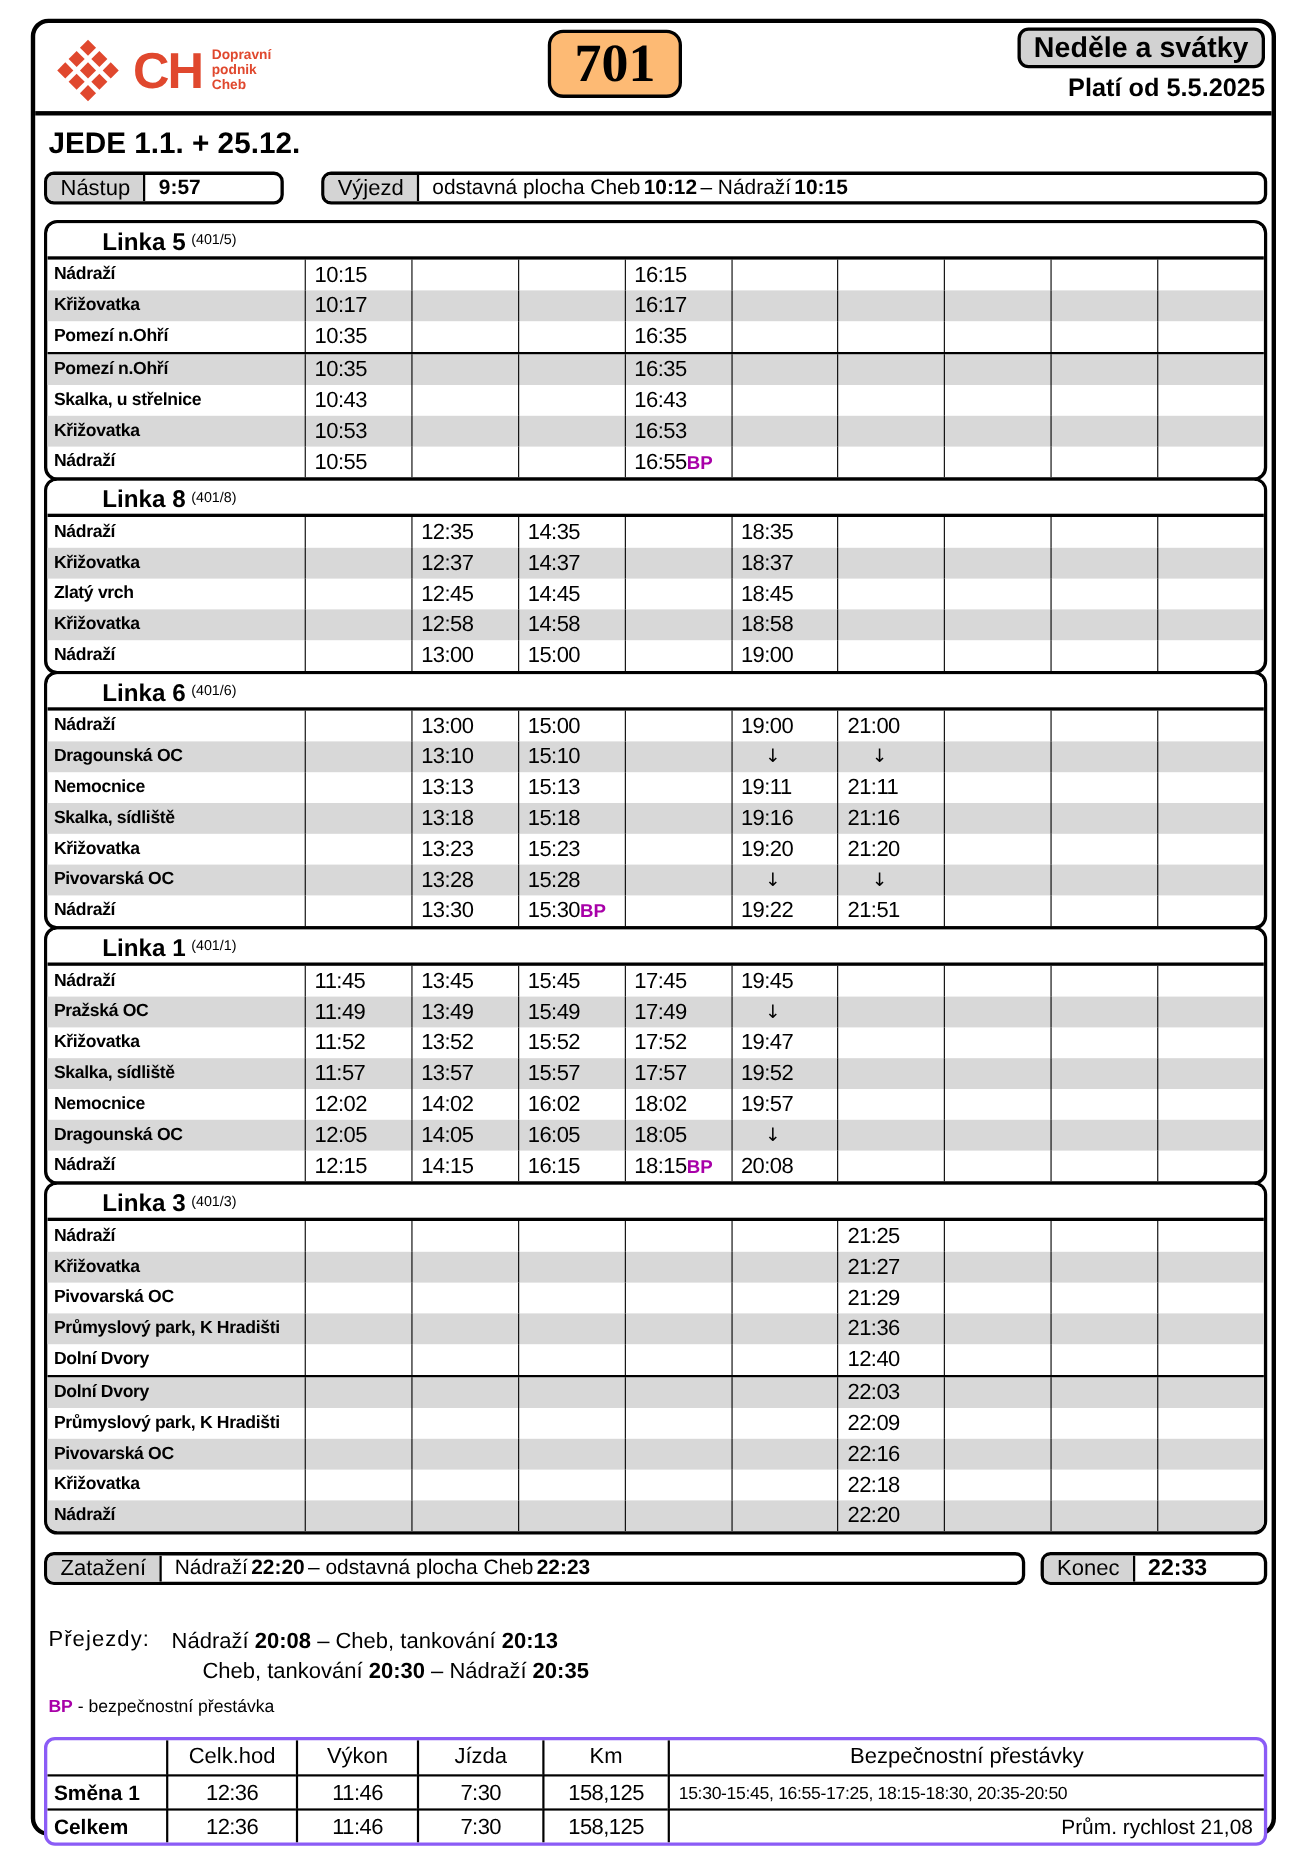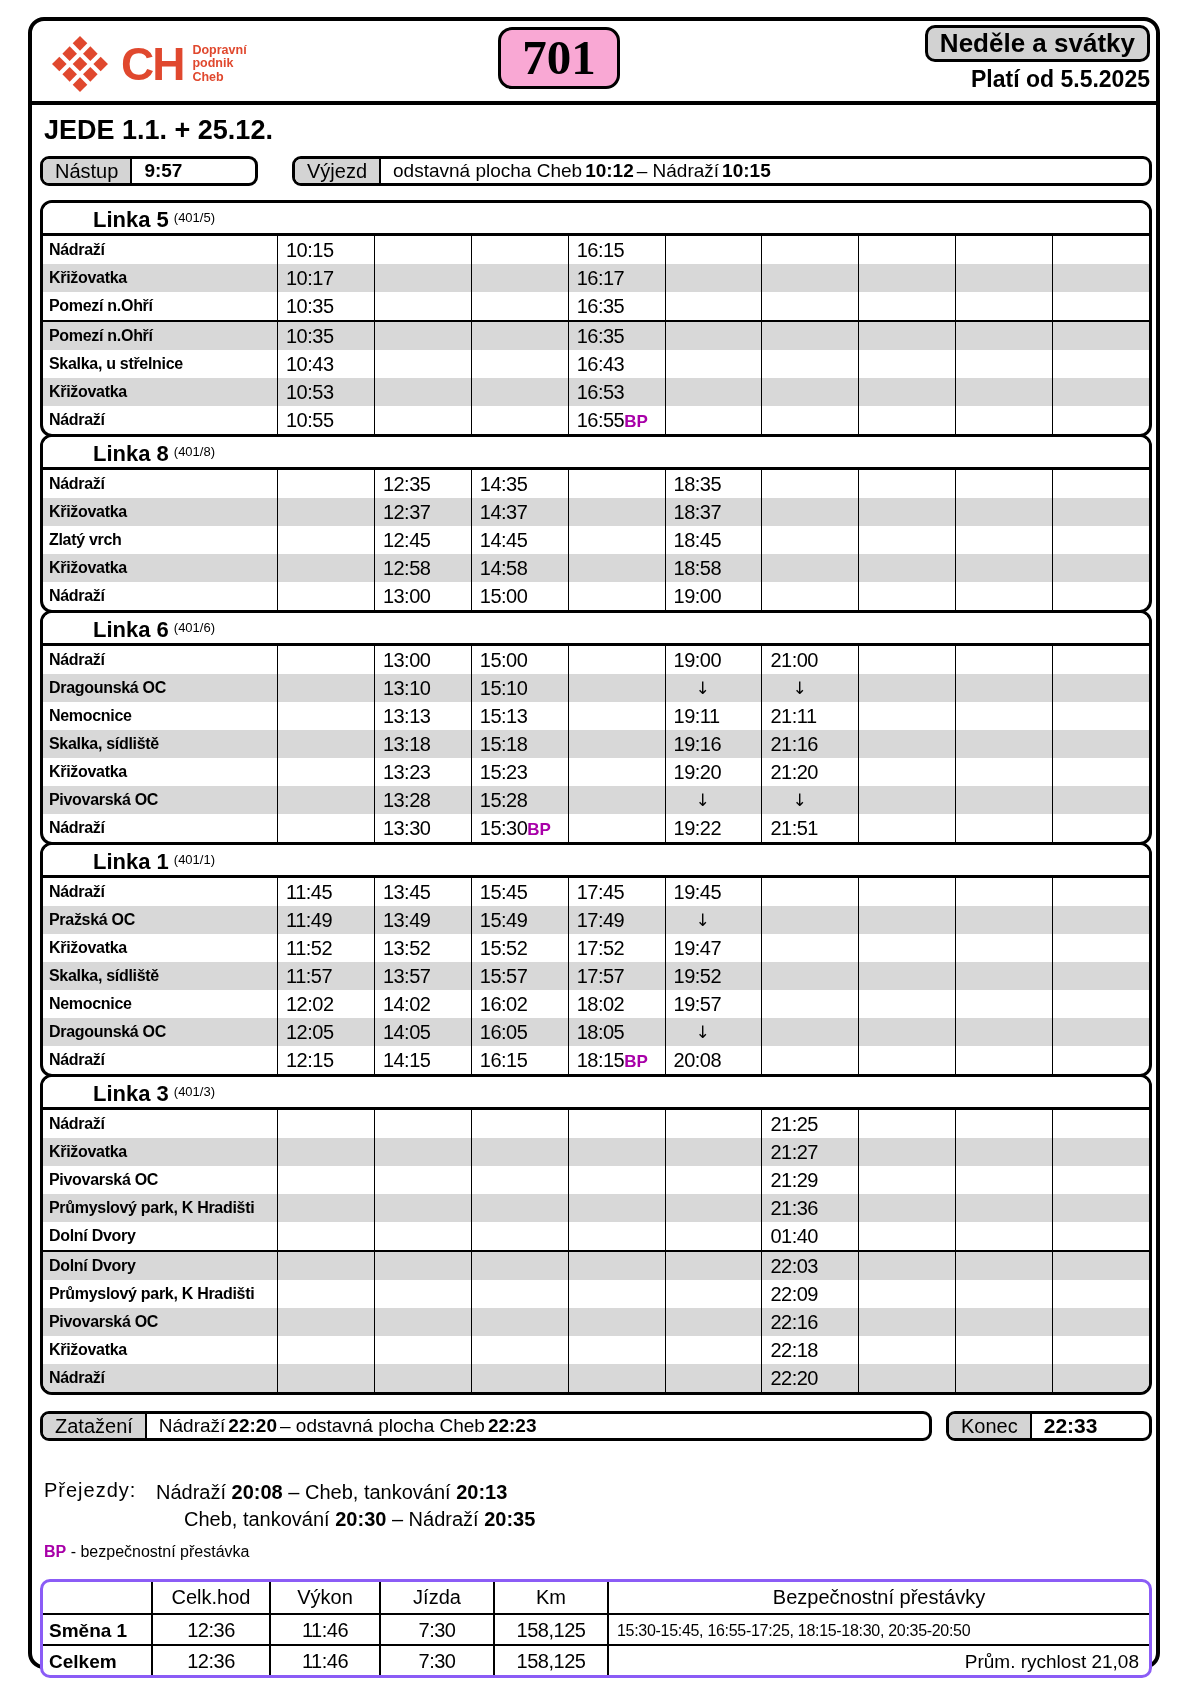--- a/index.html
+++ b/index.html
@@ -3,21 +3,21 @@
 <meta charset="utf-8">
 <style>
   html,body{margin:0;padding:0;background:#fff;}
   body{width:1190px;height:1683px;position:relative;font-family:"Liberation Sans",sans-serif;color:#000;}
   .frame{position:absolute;left:28px;top:17px;width:1132px;height:1652px;border:4px solid #000;border-radius:16px;box-sizing:border-box;background:#fff;}
   
   .hdr{height:80px;border-bottom:4px solid #000;position:relative;}
   .logo{position:absolute;left:16px;top:12px;display:flex;align-items:center;gap:9px;}
   .logo .abbr{font-weight:bold;font-size:46px;letter-spacing:-2px;line-height:46px;}
   .logo .lines{font-weight:bold;font-size:12.5px;line-height:13.5px;}
-  .route-box{position:absolute;left:466px;top:6px;width:122px;height:62px;background:#f9a8d4;border:3px solid #000;border-radius:14px;box-sizing:border-box;text-align:center;font-family:"Liberation Serif",serif;font-weight:bold;font-size:49px;line-height:56px;}
+  .route-box{position:absolute;left:466px;top:6px;width:122px;height:62px;background:#fdba74;border:3px solid #000;border-radius:14px;box-sizing:border-box;text-align:center;font-family:"Liberation Serif",serif;font-weight:bold;font-size:49px;line-height:56px;}
   .hdr-right{position:absolute;right:6px;top:4px;text-align:right;}
   .day-box{display:inline-block;background:#d2d2d2;border:3px solid #000;border-radius:10px;font-weight:bold;font-size:26px;line-height:31px;padding:0 12px;}
   .valid{font-weight:bold;font-size:23px;margin-top:4px;}
   
   .content{padding:6px 4px 0 8px;}
   .jede{font-weight:bold;font-size:27px;margin:4px 0 10px 4px;}
   .info-row{display:flex;gap:34px;}
   .pill{display:flex;border:3px solid #000;border-radius:9px;overflow:hidden;height:30px;box-sizing:border-box;background:#fff;align-items:stretch;}
   .pill .lbl{background:#d4d4d4;padding:0 12px;font-size:20px;display:flex;align-items:center;border-right:2px solid #000;white-space:nowrap;}
   .pill .val{padding:0 12px;font-size:19px;display:flex;align-items:center;white-space:nowrap;}
@@ -487,21 +487,21 @@
             <div class="cell"></div>
             <div class="cell"></div>
           </div>
           <div class="t-row">
             <div class="stop">Dolní Dvory</div>
             <div class="cell"></div>
             <div class="cell"></div>
             <div class="cell"></div>
             <div class="cell"></div>
             <div class="cell"></div>
-            <div class="cell">01:40</div>
+            <div class="cell">12:40</div>
             <div class="cell"></div>
             <div class="cell"></div>
             <div class="cell"></div>
           </div>
           <div class="t-row alt sep">
             <div class="stop">Dolní Dvory</div>
             <div class="cell"></div>
             <div class="cell"></div>
             <div class="cell"></div>
             <div class="cell"></div>

